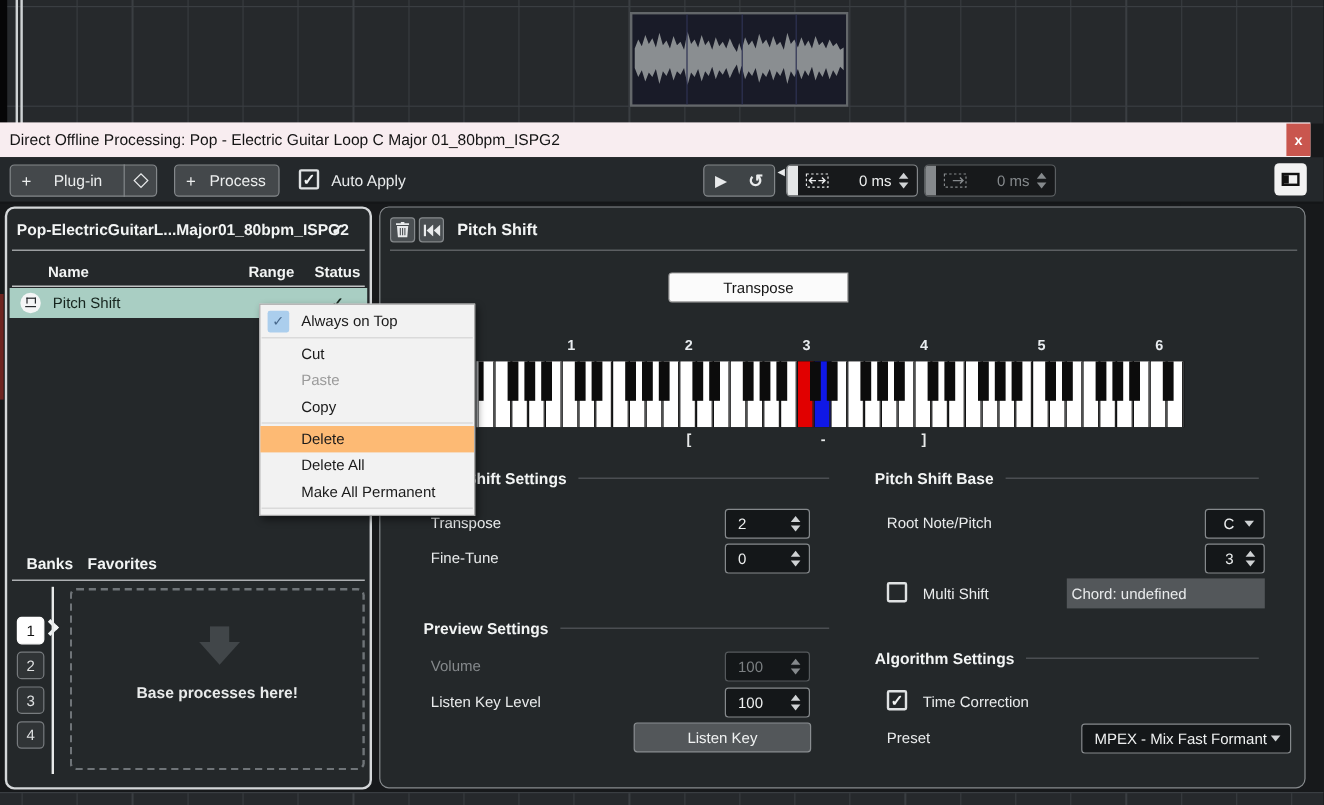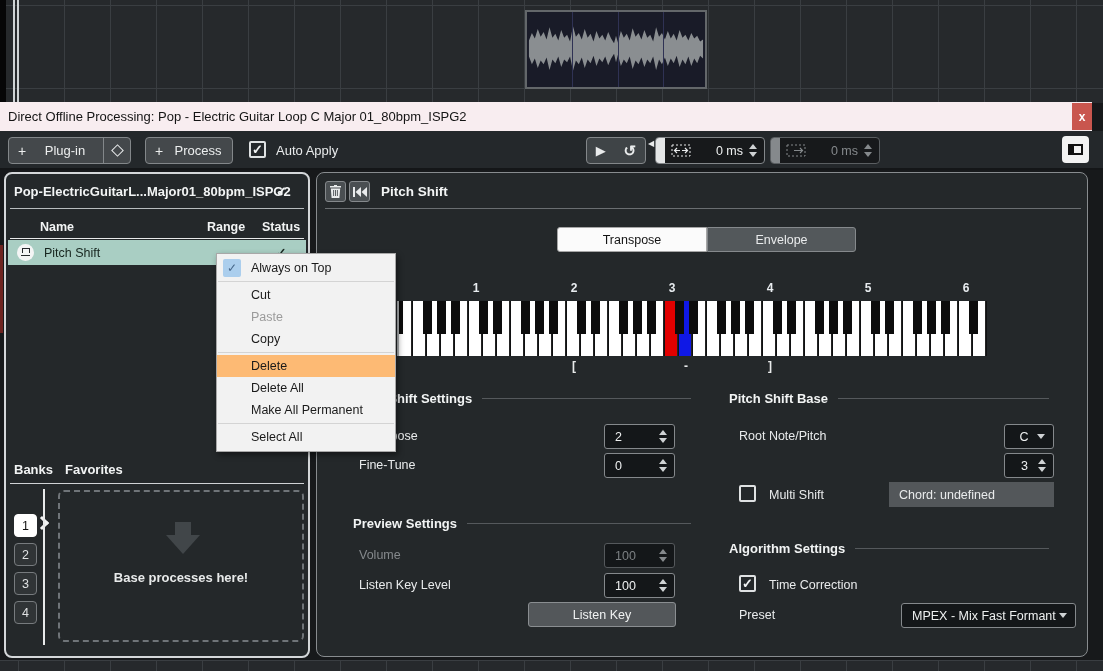--- a/index.html
+++ b/index.html
@@ -73,21 +73,21 @@
   .lp-rule1 { position:absolute; left:4px; top:34px; width:294px; height:1px; background:#b8bcbe; }
   .col-h { position:absolute; top:46px; font-weight:bold; font-size:12.5px; color:#f2f4f4; }
   .lp-rule2 { position:absolute; left:4px; top:64px; width:294px; height:1px; background:#e8eaea; }
   .proc-row { position:absolute; left:2px; top:66px; width:298px; height:25px; background:#a9cec3;
     display:flex; align-items:center; color:#16251e; font-size:12.5px; }
   .proc-icon { width:17px; height:17px; border-radius:50%; background:#f4f5f5; margin:0 10px 0 9px; position:relative; }
   .proc-icon .pi-box { position:absolute; left:4.5px; top:4px; width:8px; height:5px;
     border:1.5px solid #26292c; border-bottom:none; }
   .proc-icon .pi-line { position:absolute; left:4px; top:10.5px; width:9px; height:1.5px; background:#26292c; }
   .proc-check { position:absolute; left:268px; font-weight:bold; color:#16251e; }
-  .bank-tab { position:absolute; top:288px; font-weight:bold; font-size:13px; color:#f2f4f4; }
+  .bank-tab { position:absolute; top:288px; font-weight:bold; font-size:13px; color:#f2f4f4;margin-left:8px; }
   .lp-rule3 { position:absolute; left:4px; top:309px; width:294px; height:1px; background:#d0d3d5; }
   .bank-col .bank-btn { position:absolute; left:8px; width:23px; height:23px; background:#303436;
     border:1px solid #777b7e; border-radius:4px; color:#dfe1e2; font-size:12.5px;
     display:flex; align-items:center; justify-content:center; }
   .bank-col .bank-btn.active { background:#fff; color:#111; border-color:#fff; }
   .bank-chevron { position:absolute; left:31px; top:344px; width:10px; height:10px;
     border-top:3px solid #f2f4f4; border-right:3px solid #f2f4f4; transform:rotate(45deg); }
   .bank-vline { position:absolute; left:37px; top:315px; width:2px; height:156px; background:#e8eaea; }
   .drop-zone { position:absolute; left:52px; top:316px; width:246px; height:152px;
     border:2px dashed #6f7478; border-radius:6px; }
@@ -135,21 +135,21 @@
   .flabel { position:absolute; font-size:12.5px; color:#e9ebec; height:25px; line-height:25px; white-space:nowrap; }
   .flabel.dim { color:#85898c; }
   .spinbox { position:absolute; height:25px; background:#141719; border:1px solid #85898c; border-radius:3px;
     display:flex; align-items:center; }
   .spinbox .val { flex:1; padding-left:10px; font-size:12.5px; color:#eef0f0; }
   .spinbox.disabled { border-color:#55595c; }
   .spinbox.disabled .val { color:#7c8083; }
   .dd-arrow { width:0; height:0; border-left:4.5px solid transparent; border-right:4.5px solid transparent;
     border-top:5.5px solid #cfd2d4; margin-right:8px; }
   .graybox { position:absolute; height:25px; background:#53575a; color:#e9ebec; font-size:12.5px;
-    display:flex; align-items:center; padding-left:10px; }
+    display:flex; align-items:center; padding-left:4px; }
   .gbtn { position:absolute; height:25px; background:#53575a; border:1px solid #8a8e91; border-radius:3px;
     color:#f0f2f2; font-size:12.5px; display:flex; align-items:center; justify-content:center; }
 
   
   .bottom-strip { position:absolute; left:0; top:660px; width:1103px; height:11px; background:#26292c;
     border-top:1px solid #3a3e42;
     background-image:repeating-linear-gradient(90deg, #3a3e42 0 1px, transparent 1px 46px);
     background-position:18px 0; }
 </style>
 </head>
@@ -284,23 +284,20 @@
         <rect x="0" y="0" width="2" height="10" fill="#e9ebec"></rect>
         <path d="M8 0 L2.5 5 L8 10 Z" fill="#e9ebec"></path>
         <path d="M14 0 L8.5 5 L14 10 Z" fill="#e9ebec"></path>
       </svg>
     </div>
     <span class="rp-title">Pitch Shift</span>
     <div class="rp-rule"></div>
 
     <div class="tab active" style="left:240px">
       <span>Transpose</span>
-    </div>
-    <div class="tab inactive" style="left:390px;width:149px">
-      <span>Envelope</span>
     </div>
 
     <div class="abs oct-row" style="left:0;top:108px;width:772px;height:16px">
         <span style="left: 159px;">1</span>
         <span style="left: 257px;">2</span>
         <span style="left: 355px;">3</span>
         <span style="left: 453px;">4</span>
         <span style="left: 551px;">5</span>
         <span style="left: 649px;">6</span>
       </div>
@@ -471,17 +468,16 @@
       <div class="menu-item"><span class="menu-check">✓</span><span>Always on Top</span></div>
       <div class="menu-sep"></div>
       <div class="menu-item"><span>Cut</span></div>
       <div class="menu-item dis"><span>Paste</span></div>
       <div class="menu-item"><span>Copy</span></div>
       <div class="menu-sep"></div>
       <div class="menu-item hl"><span>Delete</span></div>
       <div class="menu-item"><span>Delete All</span></div>
       <div class="menu-item"><span>Make All Permanent</span></div>
       <div class="menu-sep"></div>
-      <div class="menu-item"><span>Select All</span></div>
     </div>
 
   <div class="bottom-strip"></div>
 </div>
 
 </body></html>

